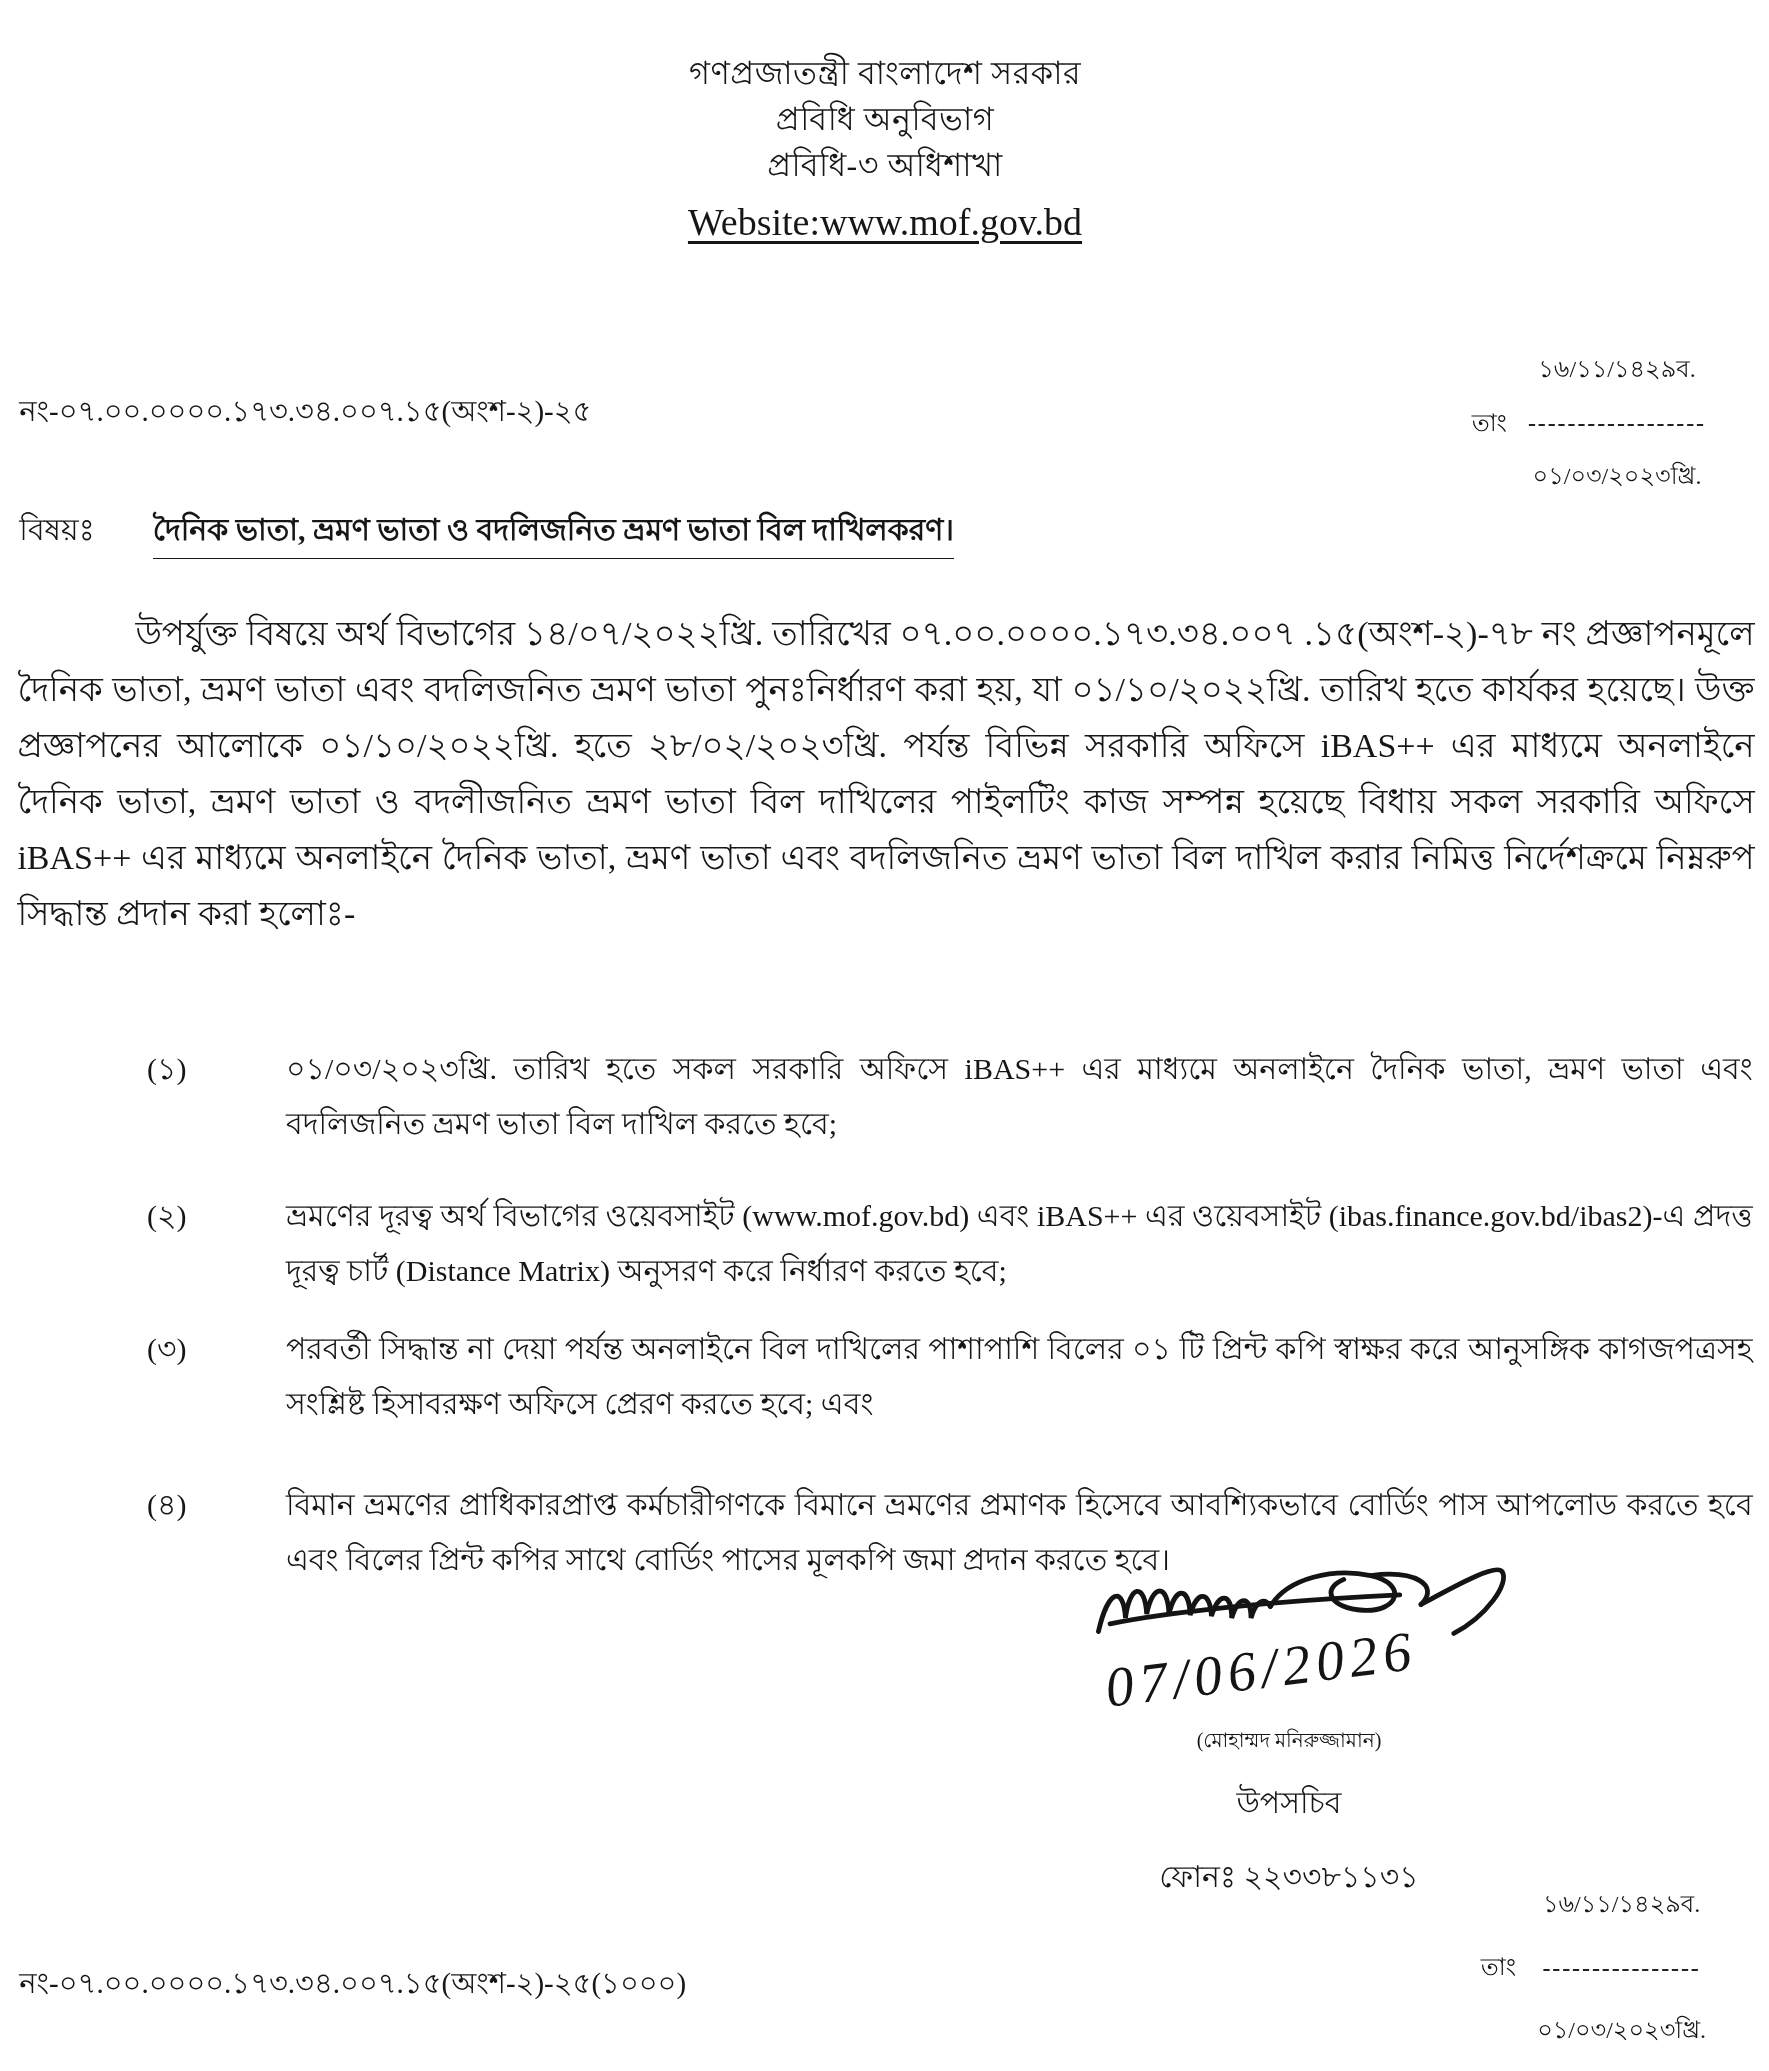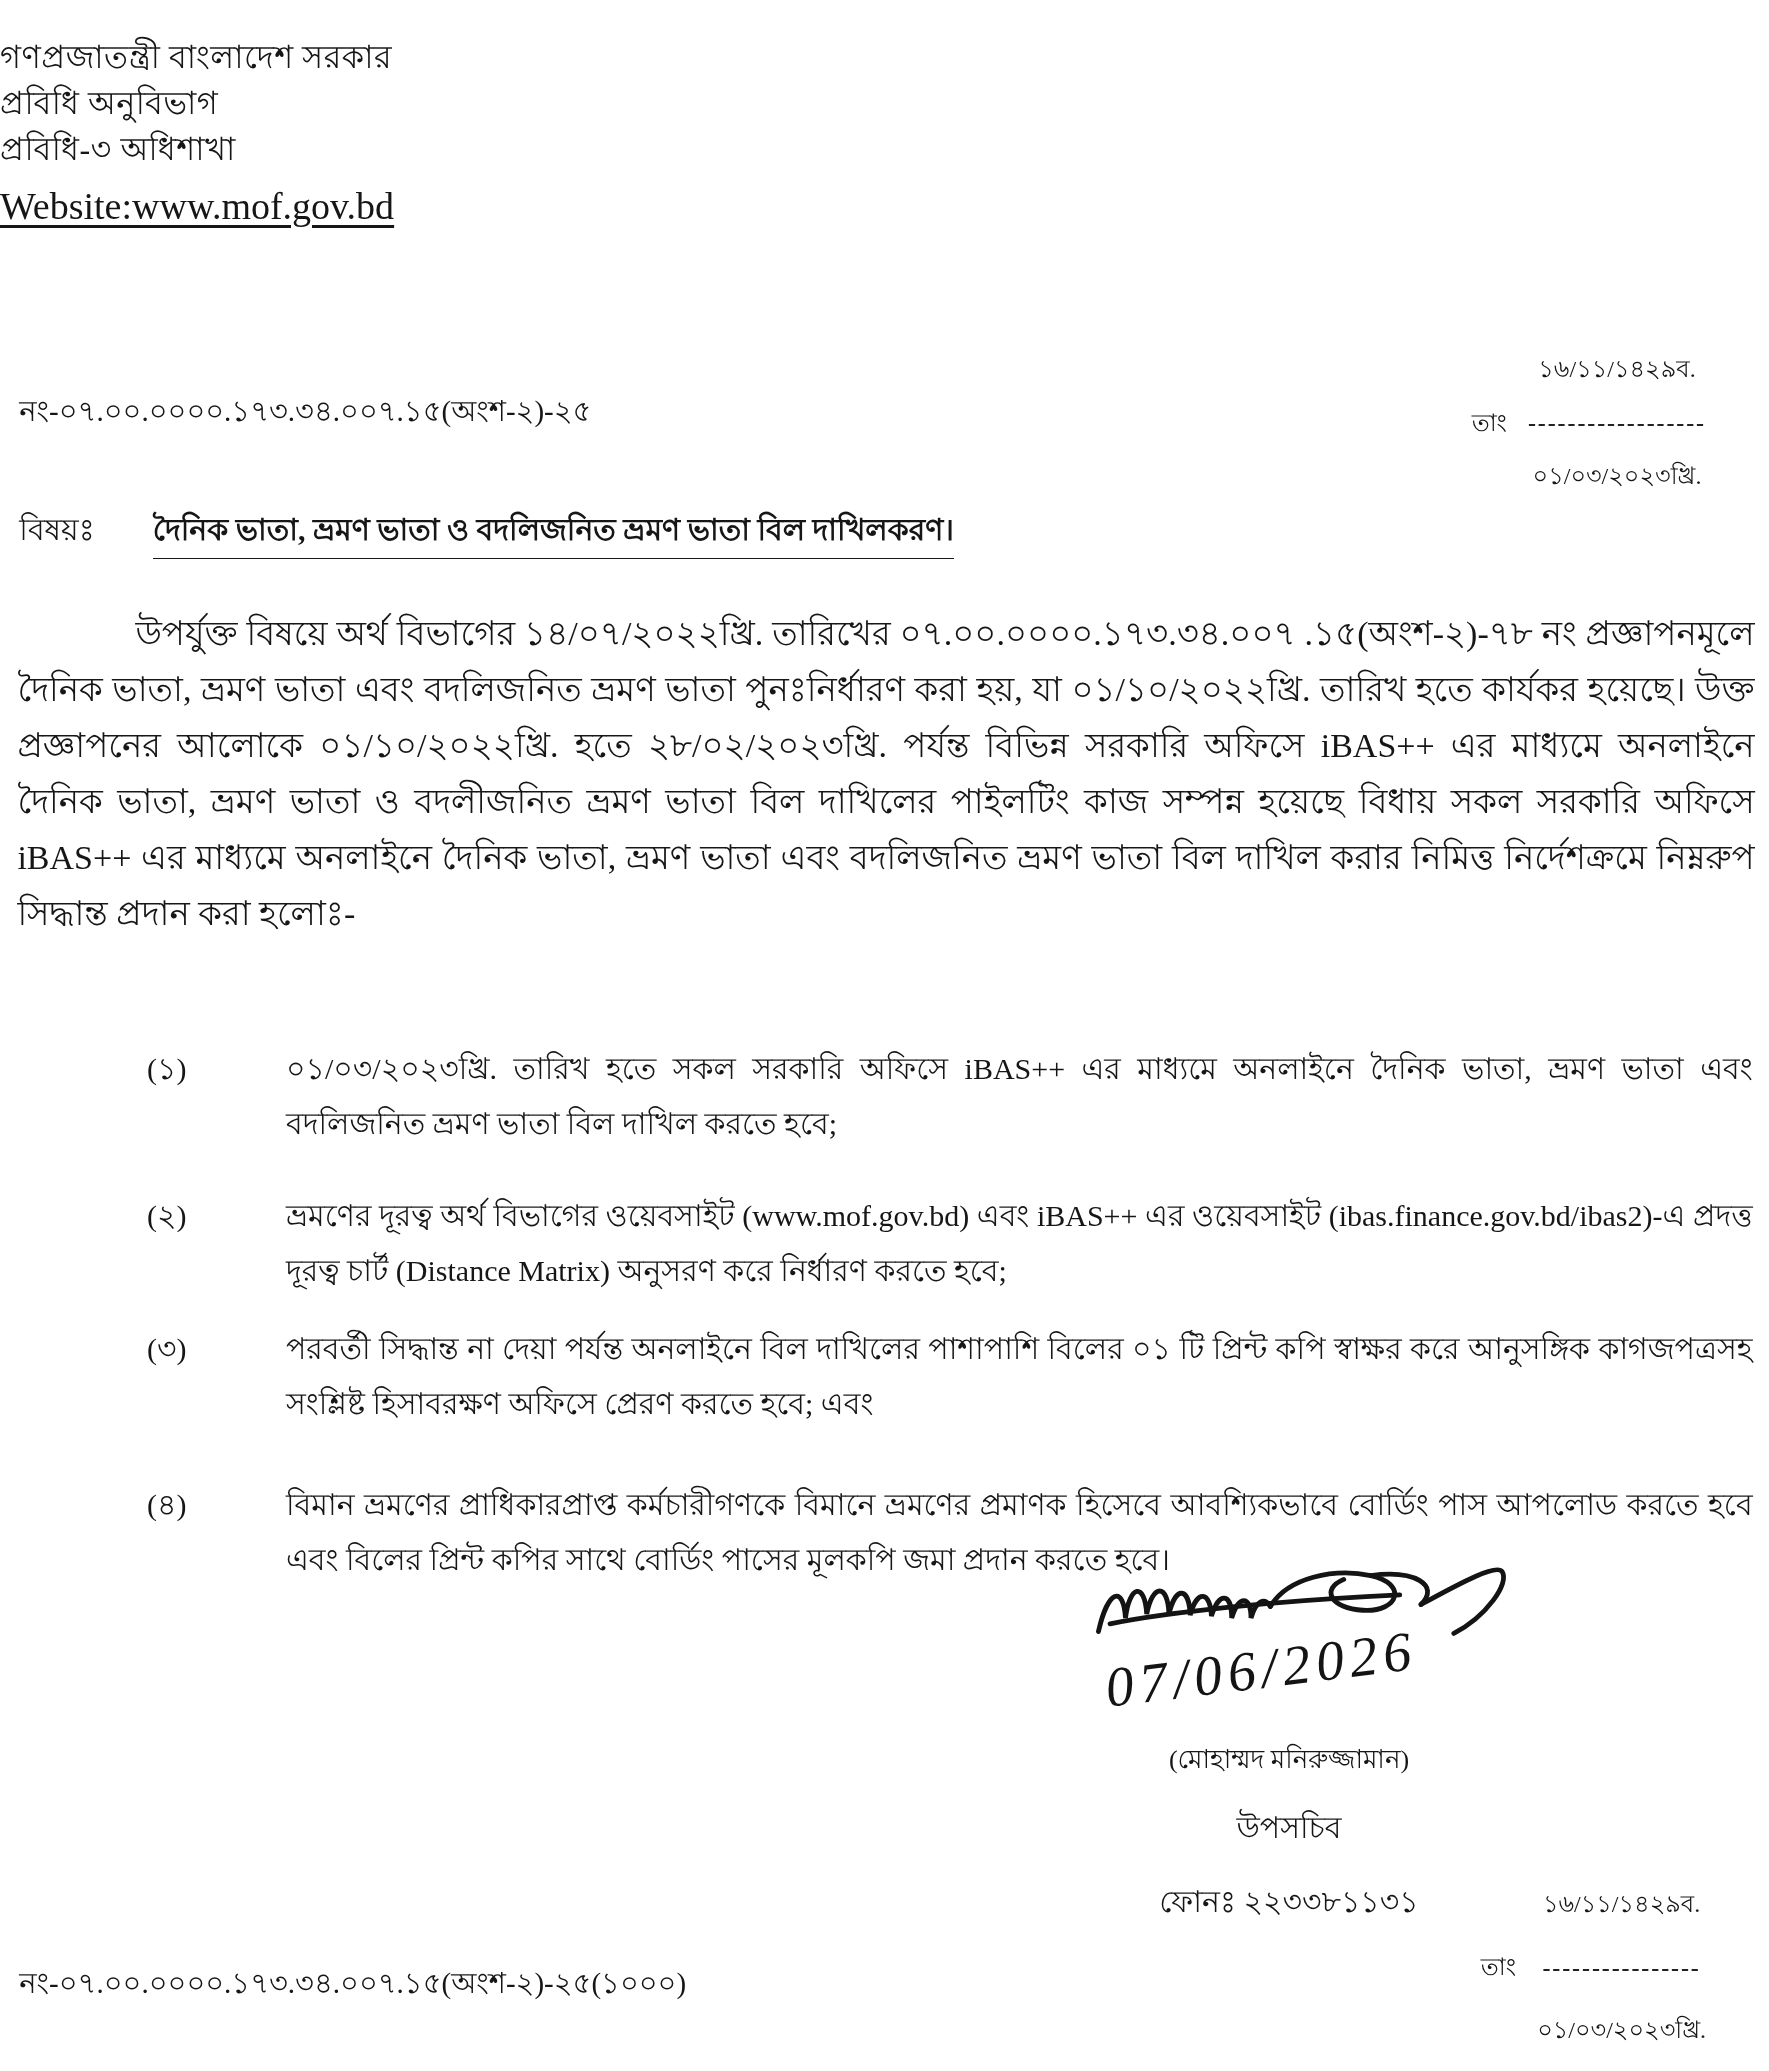--- a/index.html
+++ b/index.html
@@ -11,22 +11,22 @@
     width: 1770px;
     height: 2071px;
     margin: 0 auto;
     background: #ffffff;
     overflow: hidden;
   }
 
   
   .letterhead {
     position: absolute;
-    top: 34px; left: 0; right: 0;
-    text-align: left;
+    top: 50px; left: 0; right: 0;
+    text-align: center;
   }
   .letterhead .bn-line {
     font-size: 32px;
     line-height: 46px;
     letter-spacing: 0.5px;
   }
   .letterhead .website {
     display: inline-block;
     margin-top: 11.6px;
     font-size: 38px;
@@ -109,21 +109,21 @@
   .signature-block {
     position: absolute;
     top: 1562px; left: 927px;
     width: 724px;
     text-align: center;
   }
   .signature-art {
     display: block;
     margin: 0 auto -5.8px 154px;
   }
-  .sig-name   { font-size: 26px; margin-top: 14px; }
+  .sig-name   { font-size: 20px; margin-top: 0; }
   .sig-title  { font-size: 30px; margin-top: 21px; }
   .sig-phone  { font-size: 30px; margin-top: 23px; }
   .sig-email  { font-size: 29px; margin-top: 19.3px; }
 
   
   .footer-memo {
     position: absolute;
     top: 1960px; left: 19.3px;
     font-size: 29px;
     white-space: nowrap;

